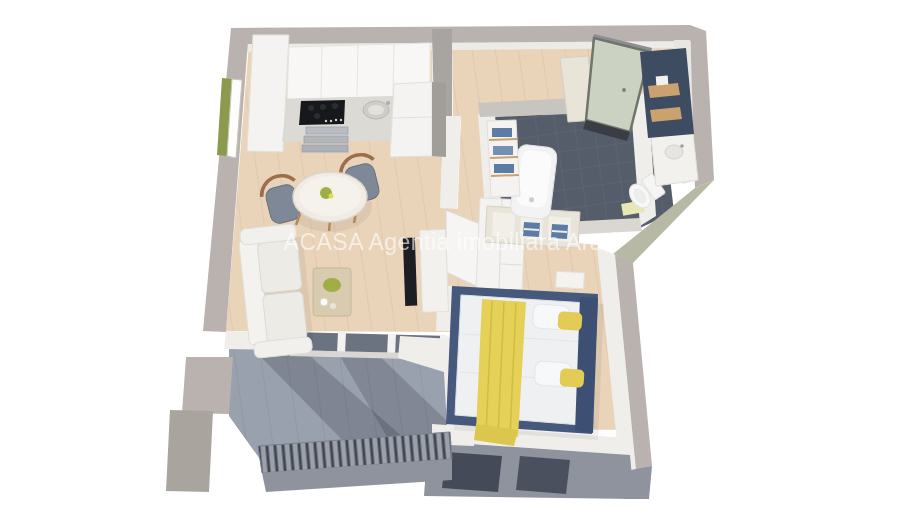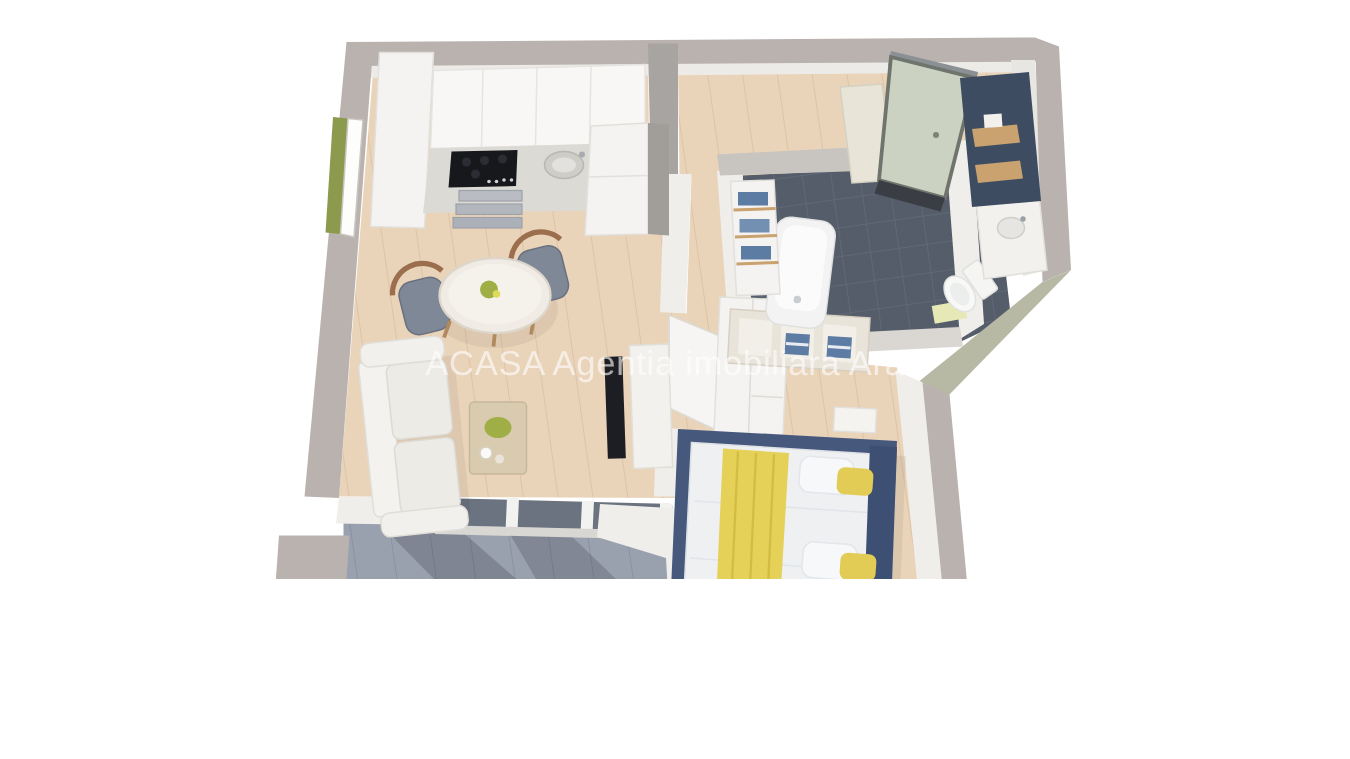--- a/index.html
+++ b/index.html
@@ -1,16 +1,16 @@
 <!DOCTYPE html>
 <html style="--wall-top: #b9b2af; --wall-top-dark: #aaa49f; --wall-face: #8e939e; --wall-olive: #b7b9a4; --interior-wall: #f0eeea; --wood-floor: #e9d3b9; --wood-floor-line: #dcc3a4; --bathroom-tile: #545d69; --bathroom-tile-line: #626b77; --balcony-floor: #9aa1ae; --balcony-line: #8a91a0; --accent-navy: #3d4c60; --bed-frame-navy: #46597c; --blanket-yellow: #e5d058; --towel-blue: #5d7ca4; --door-green: #ccd2c2; --wood-accent: #c9a26f; --grass-green: #8c9a4e; --cooktop-black: #17181c; --tv-black: #1d1e23; --chair-gray: #7e8897; --counter-marble: #dcdad5; --coffee-table: #d8cbb0; --plant-green: #9fae45;"><head>
 <meta charset="utf-8">
 <style>
   html,body{margin:0;padding:0;background:#ffffff;}
-  .stage{position:relative;width:900px;height:386px;background:#ffffff;overflow:hidden;
+  .stage{position:relative;width:900px;height:506px;background:#ffffff;overflow:hidden;
          font-family:"Liberation Sans",sans-serif;}
   .stage svg{position:absolute;left:0;top:0;}
   .watermark{position:absolute;left:0;right:0;top:229px;text-align:center;
              font-size:23px;font-weight:400;letter-spacing:.5px;color:#ffffff;opacity:.62;
              pointer-events:none;}
   
   .f-wood{fill:var(--wood-floor,#e9d3b9);} .s-woodline{stroke:var(--wood-floor-line,#dcc3a4);stroke-width:1.2;}
   .f-tile{fill:var(--bathroom-tile,#545d69);} .s-tileline{stroke:var(--bathroom-tile-line,#626b77);stroke-width:1;}
   .f-balc{fill:var(--balcony-floor,#9aa1ae);} .s-balcline{stroke:var(--balcony-line,#8a91a0);stroke-width:1.3;}
   .f-walltop{fill:var(--wall-top,#b9b2af);} .f-walltopdark{fill:var(--wall-top-dark,#aaa49f);}

